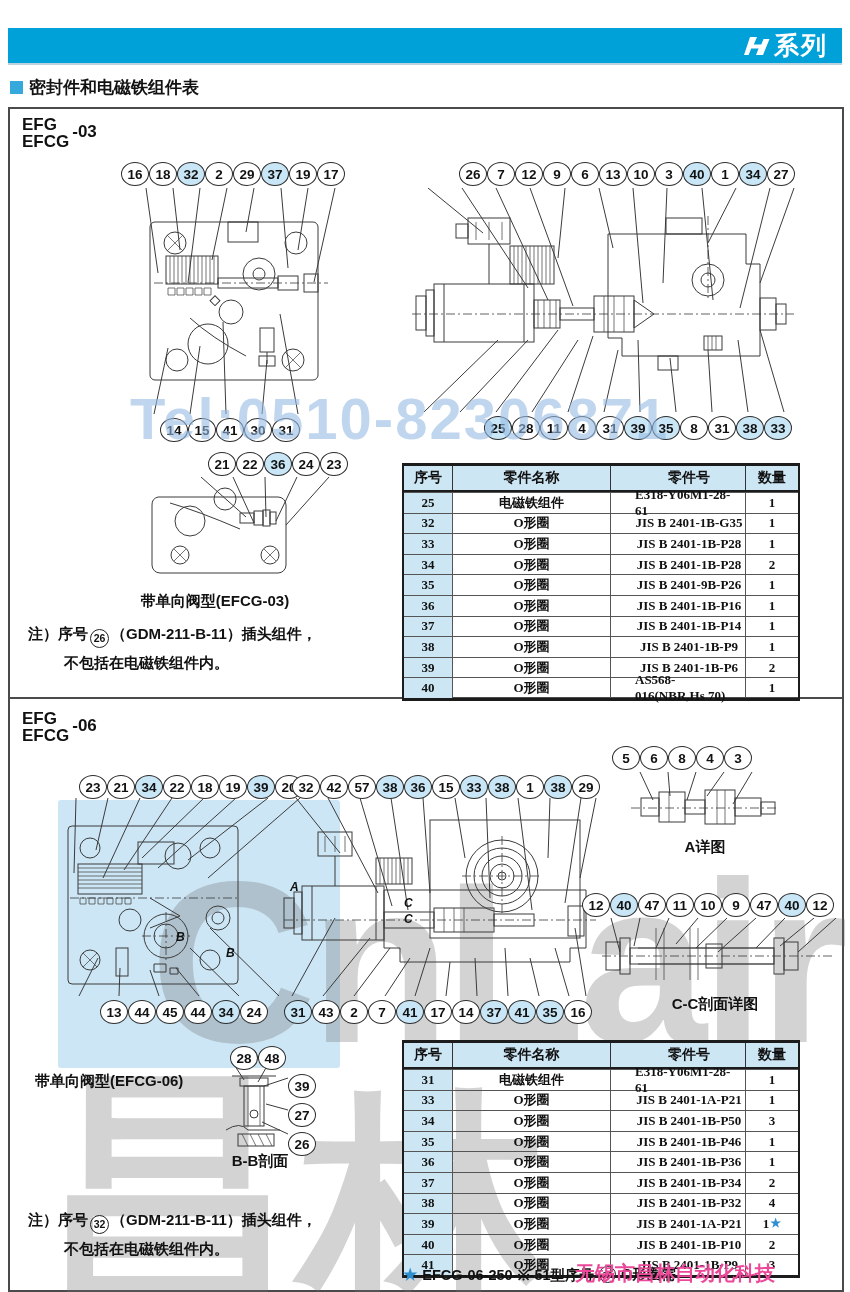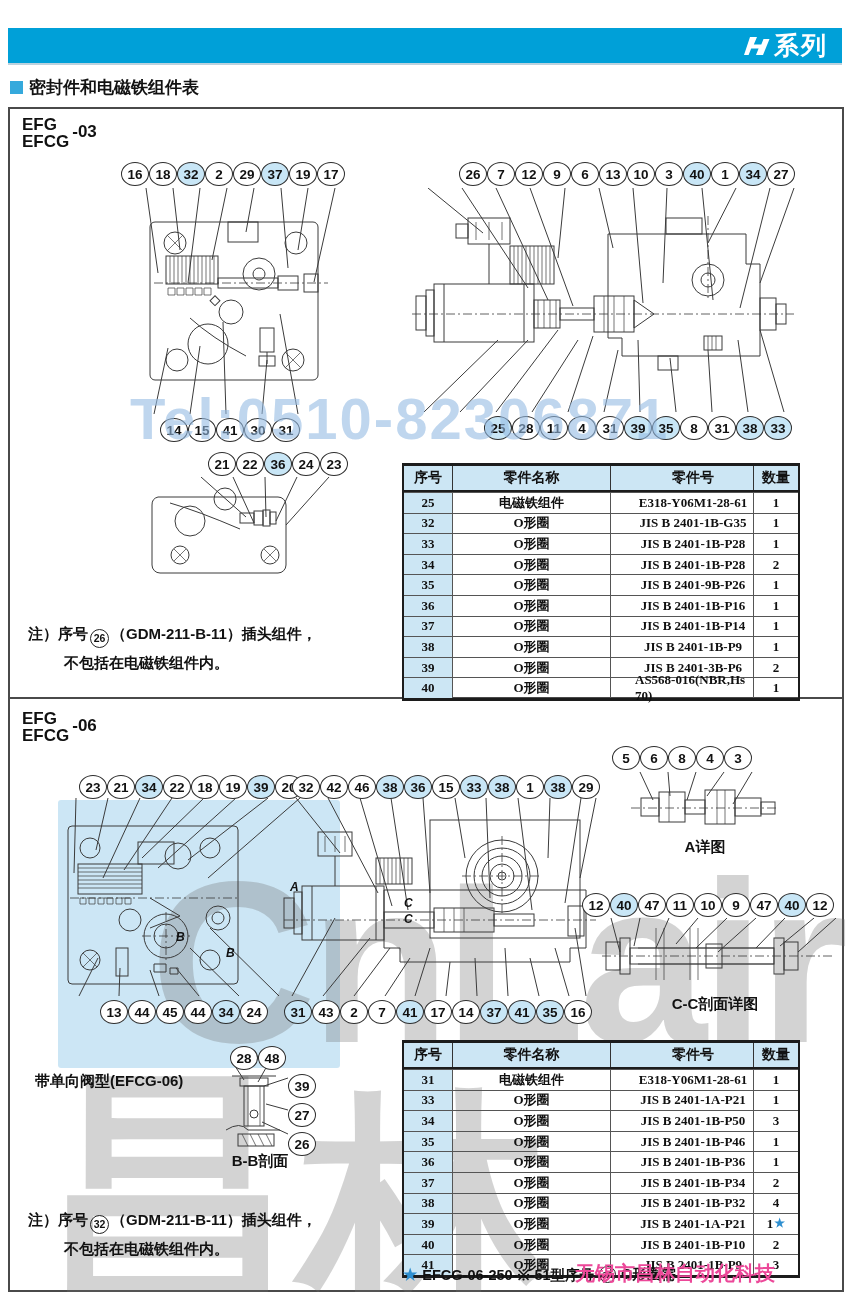--- a/index.html
+++ b/index.html
@@ -46,21 +46,21 @@
   .tr{display:flex;border-top:1px solid #555;}
   .tr:first-child{border-top:none;}
   .tr.th{border-bottom:2px solid #1c1c1c;background:var(--table-header-bg);}
   .td{box-sizing:border-box;border-left:1px solid #555;display:flex;align-items:center;justify-content:center;
       height:19.6px;font-weight:bold;font-size:13px;font-family:"Liberation Serif",serif;padding:0 2px;}
   .tr.th .td{height:24px;font-size:14px;font-family:"Liberation Sans",sans-serif;border-left-color:#333;}
   .td.c0{width:48px;border-left:none;background:var(--table-header-bg);}
   .tr.th .td.c0{background:transparent;}
   .td.c1{width:158px;}
   .td.c2{flex:1;padding-left:24px;}
-  .td.c3{width:45px;}
+  .td.c3{width:53px;}
   .star{color:var(--star-blue);font-size:12px;margin-left:1px;}
   
   .footnote{position:absolute;z-index:3;font-size:14.5px;font-weight:bold;display:flex;align-items:center;gap:3px;}
   .footnote .fstar{color:var(--star-blue);font-size:16px;margin-right:2px;}
   .footnote .circ{width:15px;height:15px;font-size:9.5px;}
   
   .wm-blue{position:absolute;z-index:5;color:rgba(148,186,226,0.6);font-size:58px;font-weight:bold;
            letter-spacing:2px;white-space:nowrap;pointer-events:none;}
   .wm-gray{position:absolute;z-index:1;color:rgba(110,110,110,0.30);font-weight:bold;white-space:nowrap;pointer-events:none;}
   .wm-company{position:absolute;z-index:6;color:#ec4899;font-size:20px;font-weight:bold;white-space:nowrap;}
@@ -214,20 +214,21 @@
         <path d="M136 72 L148 84 M148 72 L136 84" class="hatch"></path>
       <circle cx="62" cy="44" r="15"></circle>
       <circle cx="97" cy="22" r="11"></circle>
       <path d="M42 26 Q70 34 112 52"></path>
       <rect x="112" y="36" width="14" height="10"></rect>
         <rect x="126" y="34" width="9" height="14"></rect>
       <rect x="135" y="33" width="7" height="16"></rect>
         <rect x="142" y="35" width="6" height="12"></rect>
     </svg>
   </div>
+  <div class="caption" style="left:95px;top:592px;width:240px;">带单向阀型(EFCG-03)</div>
 
   <div class="note" style="left:28px;top:620px;">
     <span>注）序号</span><span class="circ">26</span><span>（GDM-211-B-11）插头组件，</span>
     <div class="l2">不包括在电磁铁组件内。</div>
   </div>
 
   <div class="dg" style="left:408px;top:188px;">
     <svg width="390" height="224" viewBox="0 0 390 224">
       <g class="fan">
         <path d="M20 0 L75 45"></path>
@@ -335,21 +336,21 @@
       </div>
       <div class="tr">
         <div class="td c0">38</div>
         <div class="td c1">O形圈</div>
         <div class="td c2">JIS B 2401-1B-P9</div>
         <div class="td c3">1</div>
       </div>
       <div class="tr">
         <div class="td c0">39</div>
         <div class="td c1">O形圈</div>
-        <div class="td c2">JIS B 2401-3B-P6</div>
+        <div class="td c2">JIS B 2401-1B-P6</div>
         <div class="td c3">2</div>
       </div>
       <div class="tr">
         <div class="td c0">40</div>
         <div class="td c1">O形圈</div>
         <div class="td c2">AS568-016(NBR,Hs 70)</div>
         <div class="td c3">1</div>
       </div>
     </div>
 
@@ -375,21 +376,21 @@
       <span class="co">13</span>
       <span class="co">44</span>
       <span class="co">45</span>
       <span class="co">44</span>
       <span class="co hl">34</span>
       <span class="co">24</span>
     </div>
   <div class="corow" style="left:283px;top:775px;width:317px;">
       <span class="co">32</span>
       <span class="co">42</span>
-      <span class="co">46</span>
+      <span class="co">57</span>
       <span class="co hl">38</span>
       <span class="co hl">36</span>
       <span class="co">15</span>
       <span class="co hl">33</span>
       <span class="co hl">38</span>
       <span class="co">1</span>
       <span class="co hl">38</span>
       <span class="co">29</span>
     </div>
   <div class="corow" style="left:285px;top:1000px;width:307px;">

